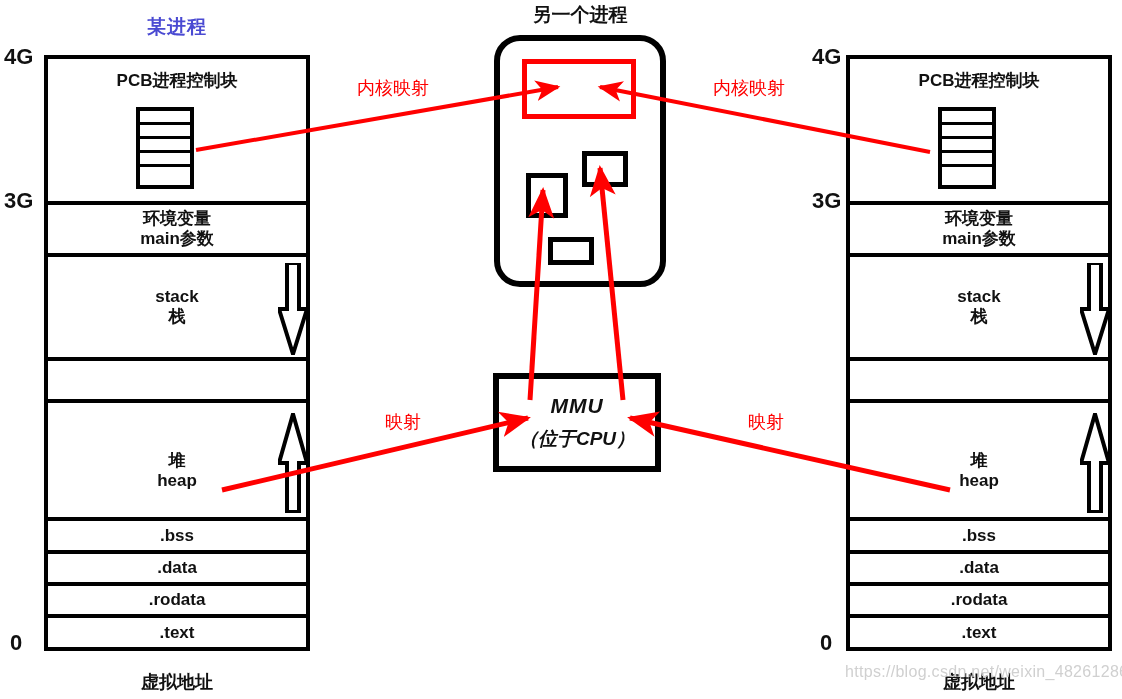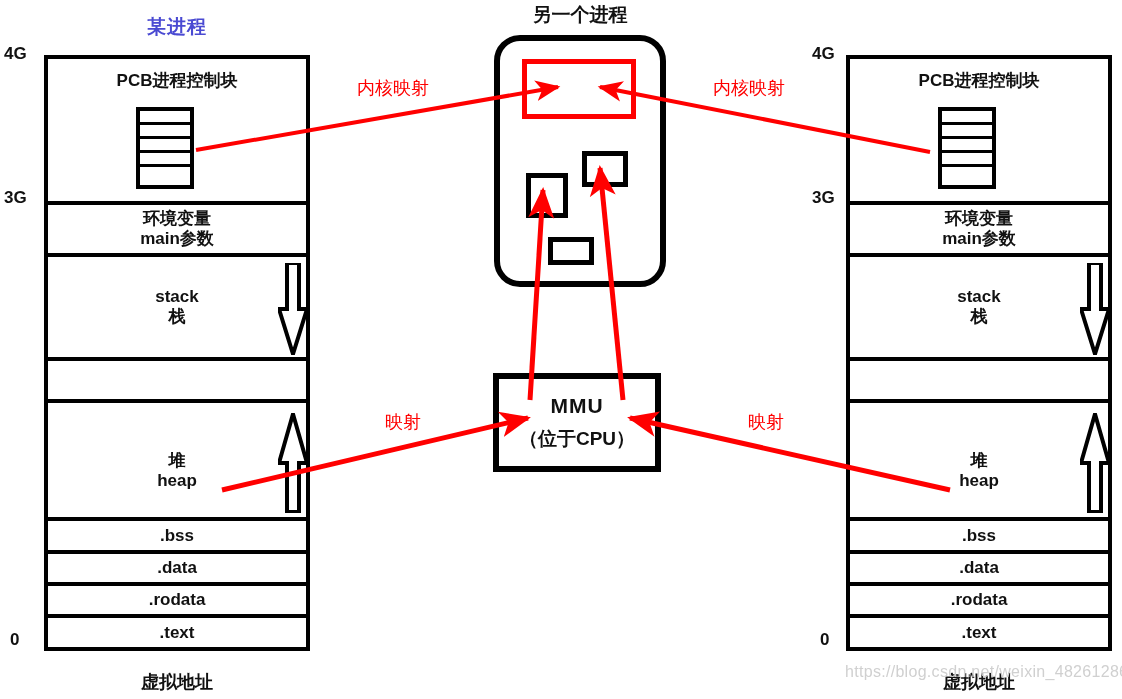--- a/index.html
+++ b/index.html
@@ -9,21 +9,21 @@
 
   
   .proc-title{position:absolute;color:#4a4ad2;font-weight:bold;font-size:19px;
               text-align:center;letter-spacing:1px;white-space:nowrap;}
   .plain-title{position:absolute;color:#111;font-weight:bold;font-size:19px;
                text-align:center;white-space:nowrap;}
   .foot-label{position:absolute;color:#111;font-weight:bold;font-size:18px;
               text-align:center;white-space:nowrap;}
 
   
-  .addr{position:absolute;color:#111;font-weight:bold;font-size:17px;white-space:nowrap;}
+  .addr{position:absolute;color:#111;font-weight:bold;font-size:22px;white-space:nowrap;}
 
   
   .memmap{position:absolute;border:4px solid #000;background:#fff;box-sizing:border-box;}
   .seg{position:absolute;left:0;box-sizing:border-box;border-bottom:4px solid #000;
        display:flex;align-items:center;justify-content:center;width:100%;}
   .seg.last{border-bottom:none;}
   .seg-text{text-align:center;color:#111;font-weight:bold;font-size:17px;line-height:1.15;
             white-space:pre-line;z-index:3;position:relative;background:transparent;}
 
   
@@ -35,21 +35,21 @@
   .fatarrow{position:absolute;}
   .fatarrow svg{display:block;}
 
   
   .phys{position:absolute;border:6px solid #000;border-radius:26px;background:#fff;box-sizing:border-box;}
   .pblock{position:absolute;border:5px solid #000;box-sizing:border-box;background:transparent;}
   .pblock.kernel{border:5px solid #ff0000;}
 
   
   .mmu{position:absolute;border:6px solid #000;background:#fff;box-sizing:border-box;
-       display:flex;flex-direction:column;align-items:center;justify-content:center;}
+       display:flex;flex-direction:column;align-items:center;justify-content:center;font-style:italic;}
   .mmu-l1{font-weight:bold;font-size:21px;color:#111;letter-spacing:1px;}
   .mmu-l2{font-weight:bold;font-size:19px;color:#111;margin-top:8px;}
 
   
   .redlbl{position:absolute;color:#ff0000;font-size:18px;white-space:nowrap;font-weight:normal;}
   .arrows{position:absolute;left:0;top:0;width:1122px;height:699px;pointer-events:none;}
 
   
   .watermark{position:absolute;color:#d0d0d0;font-size:16px;white-space:nowrap;
              letter-spacing:.3px;}

